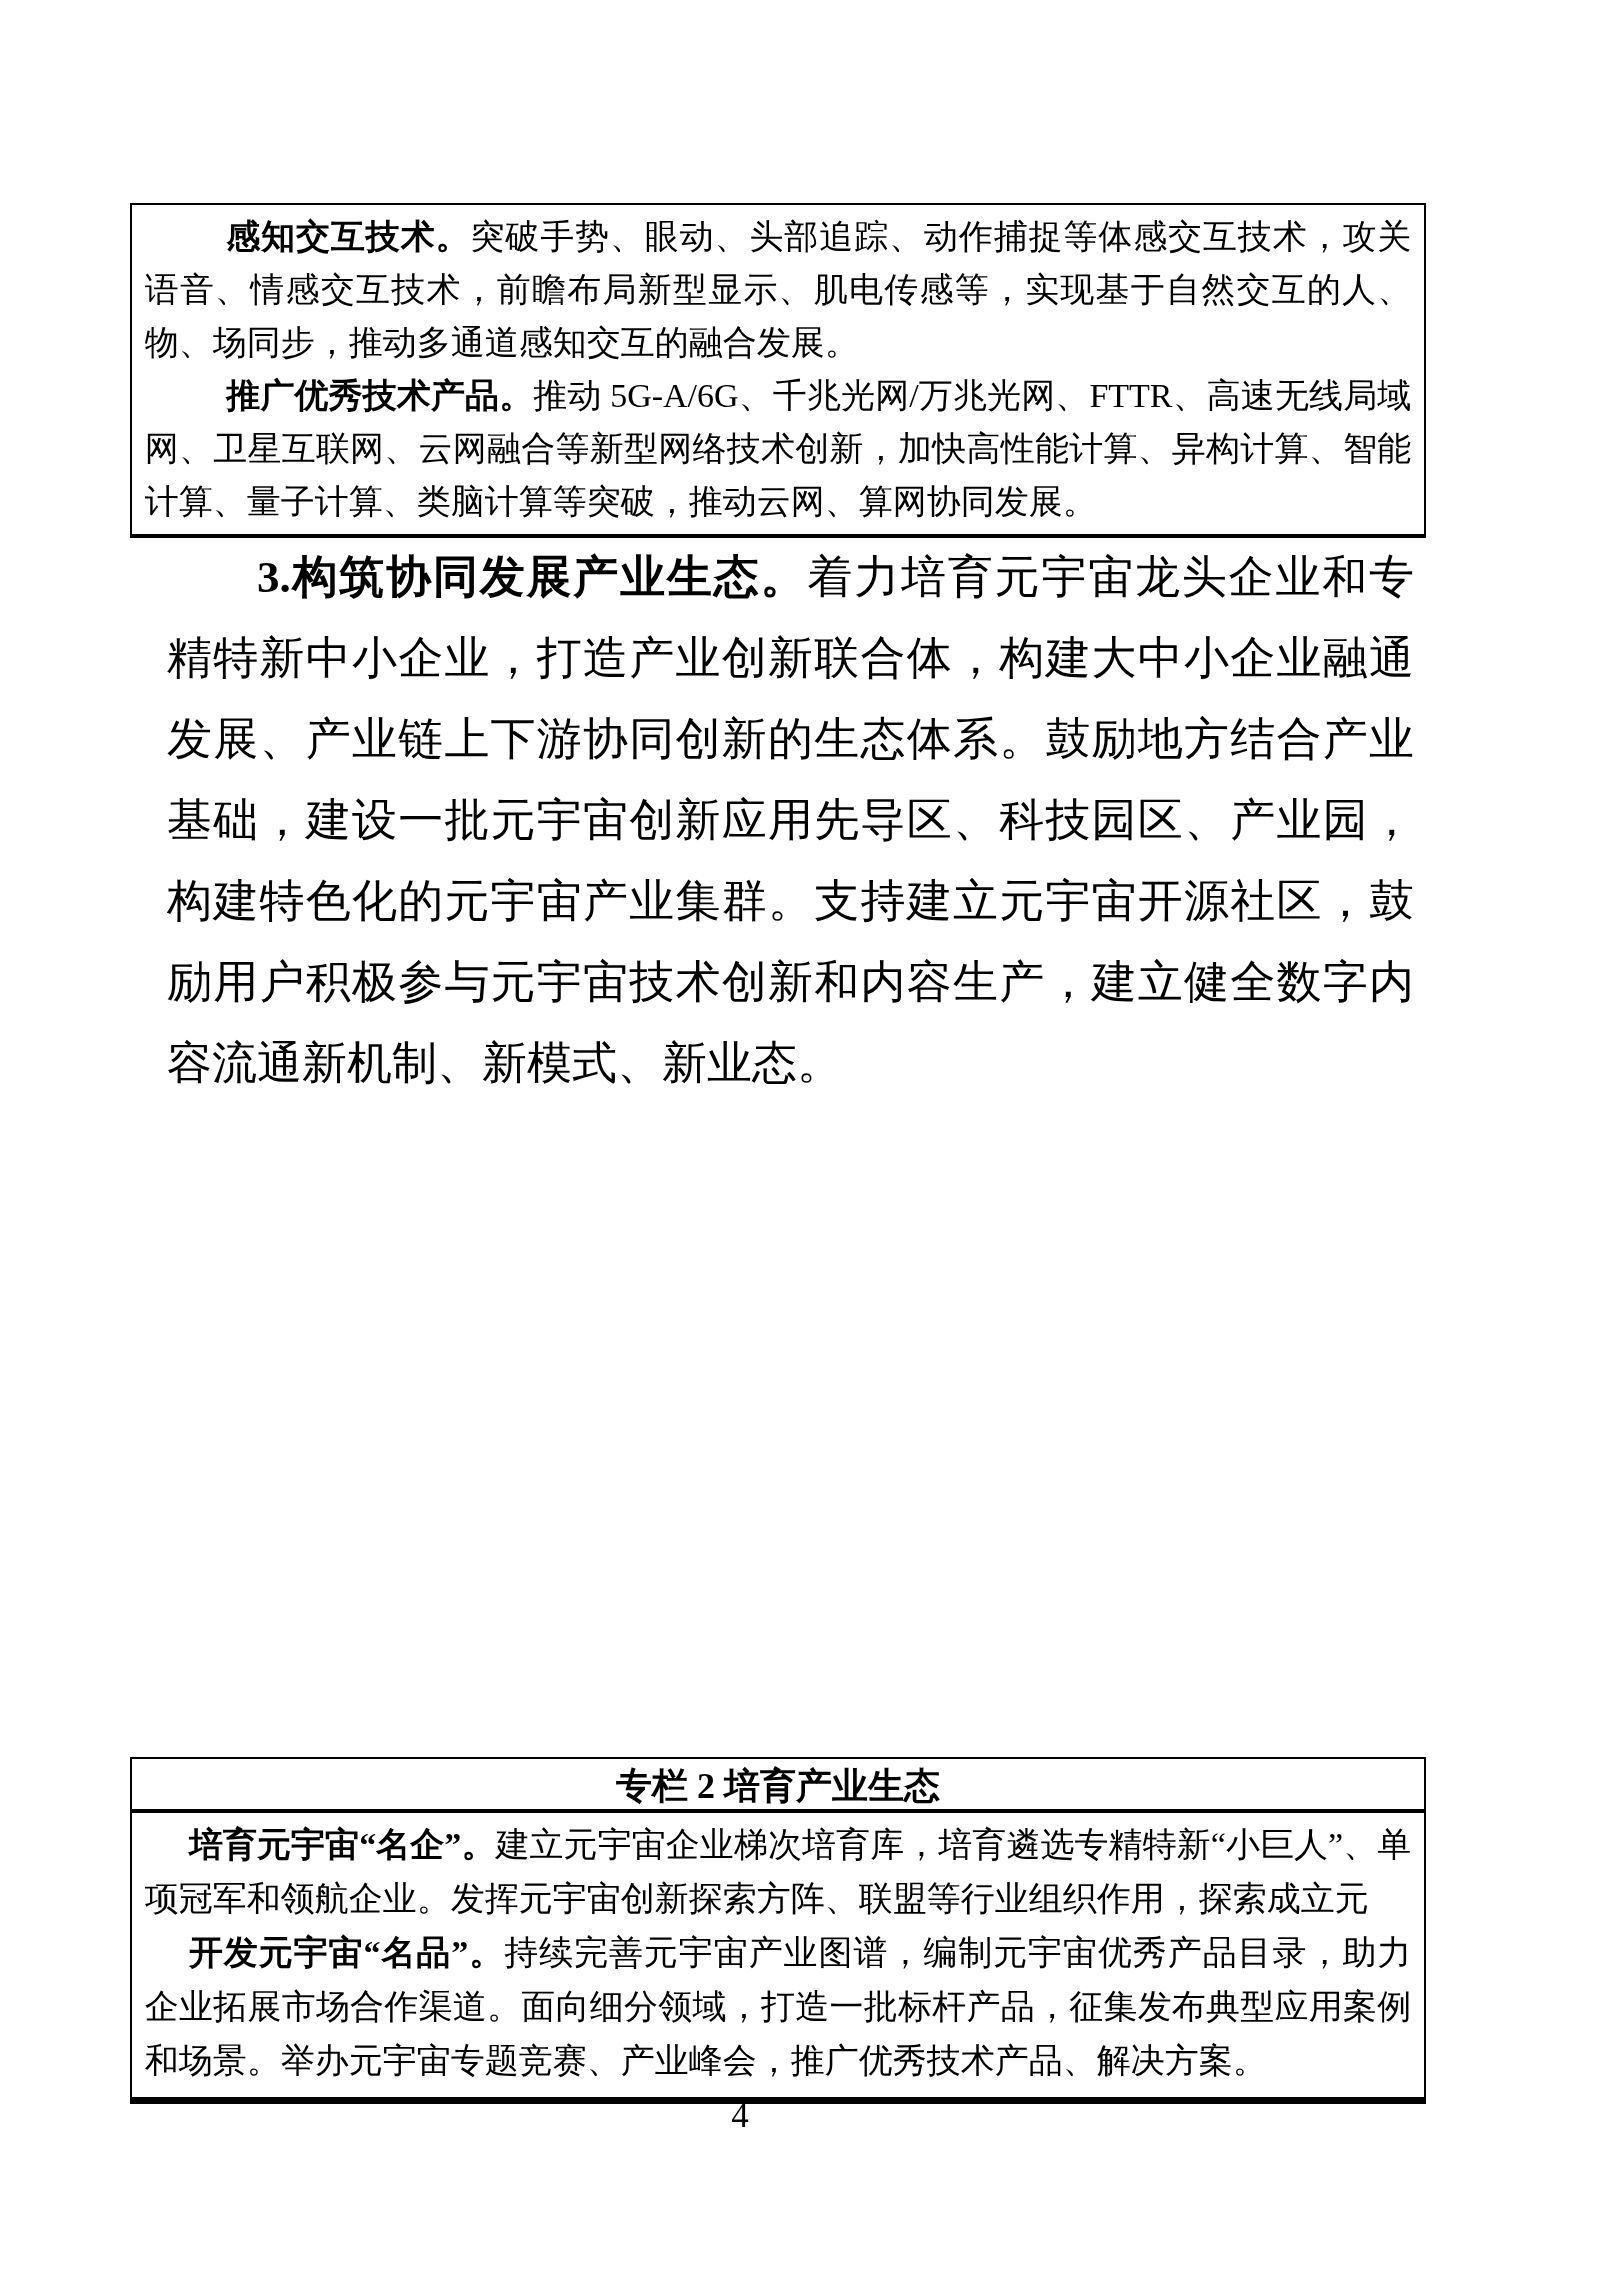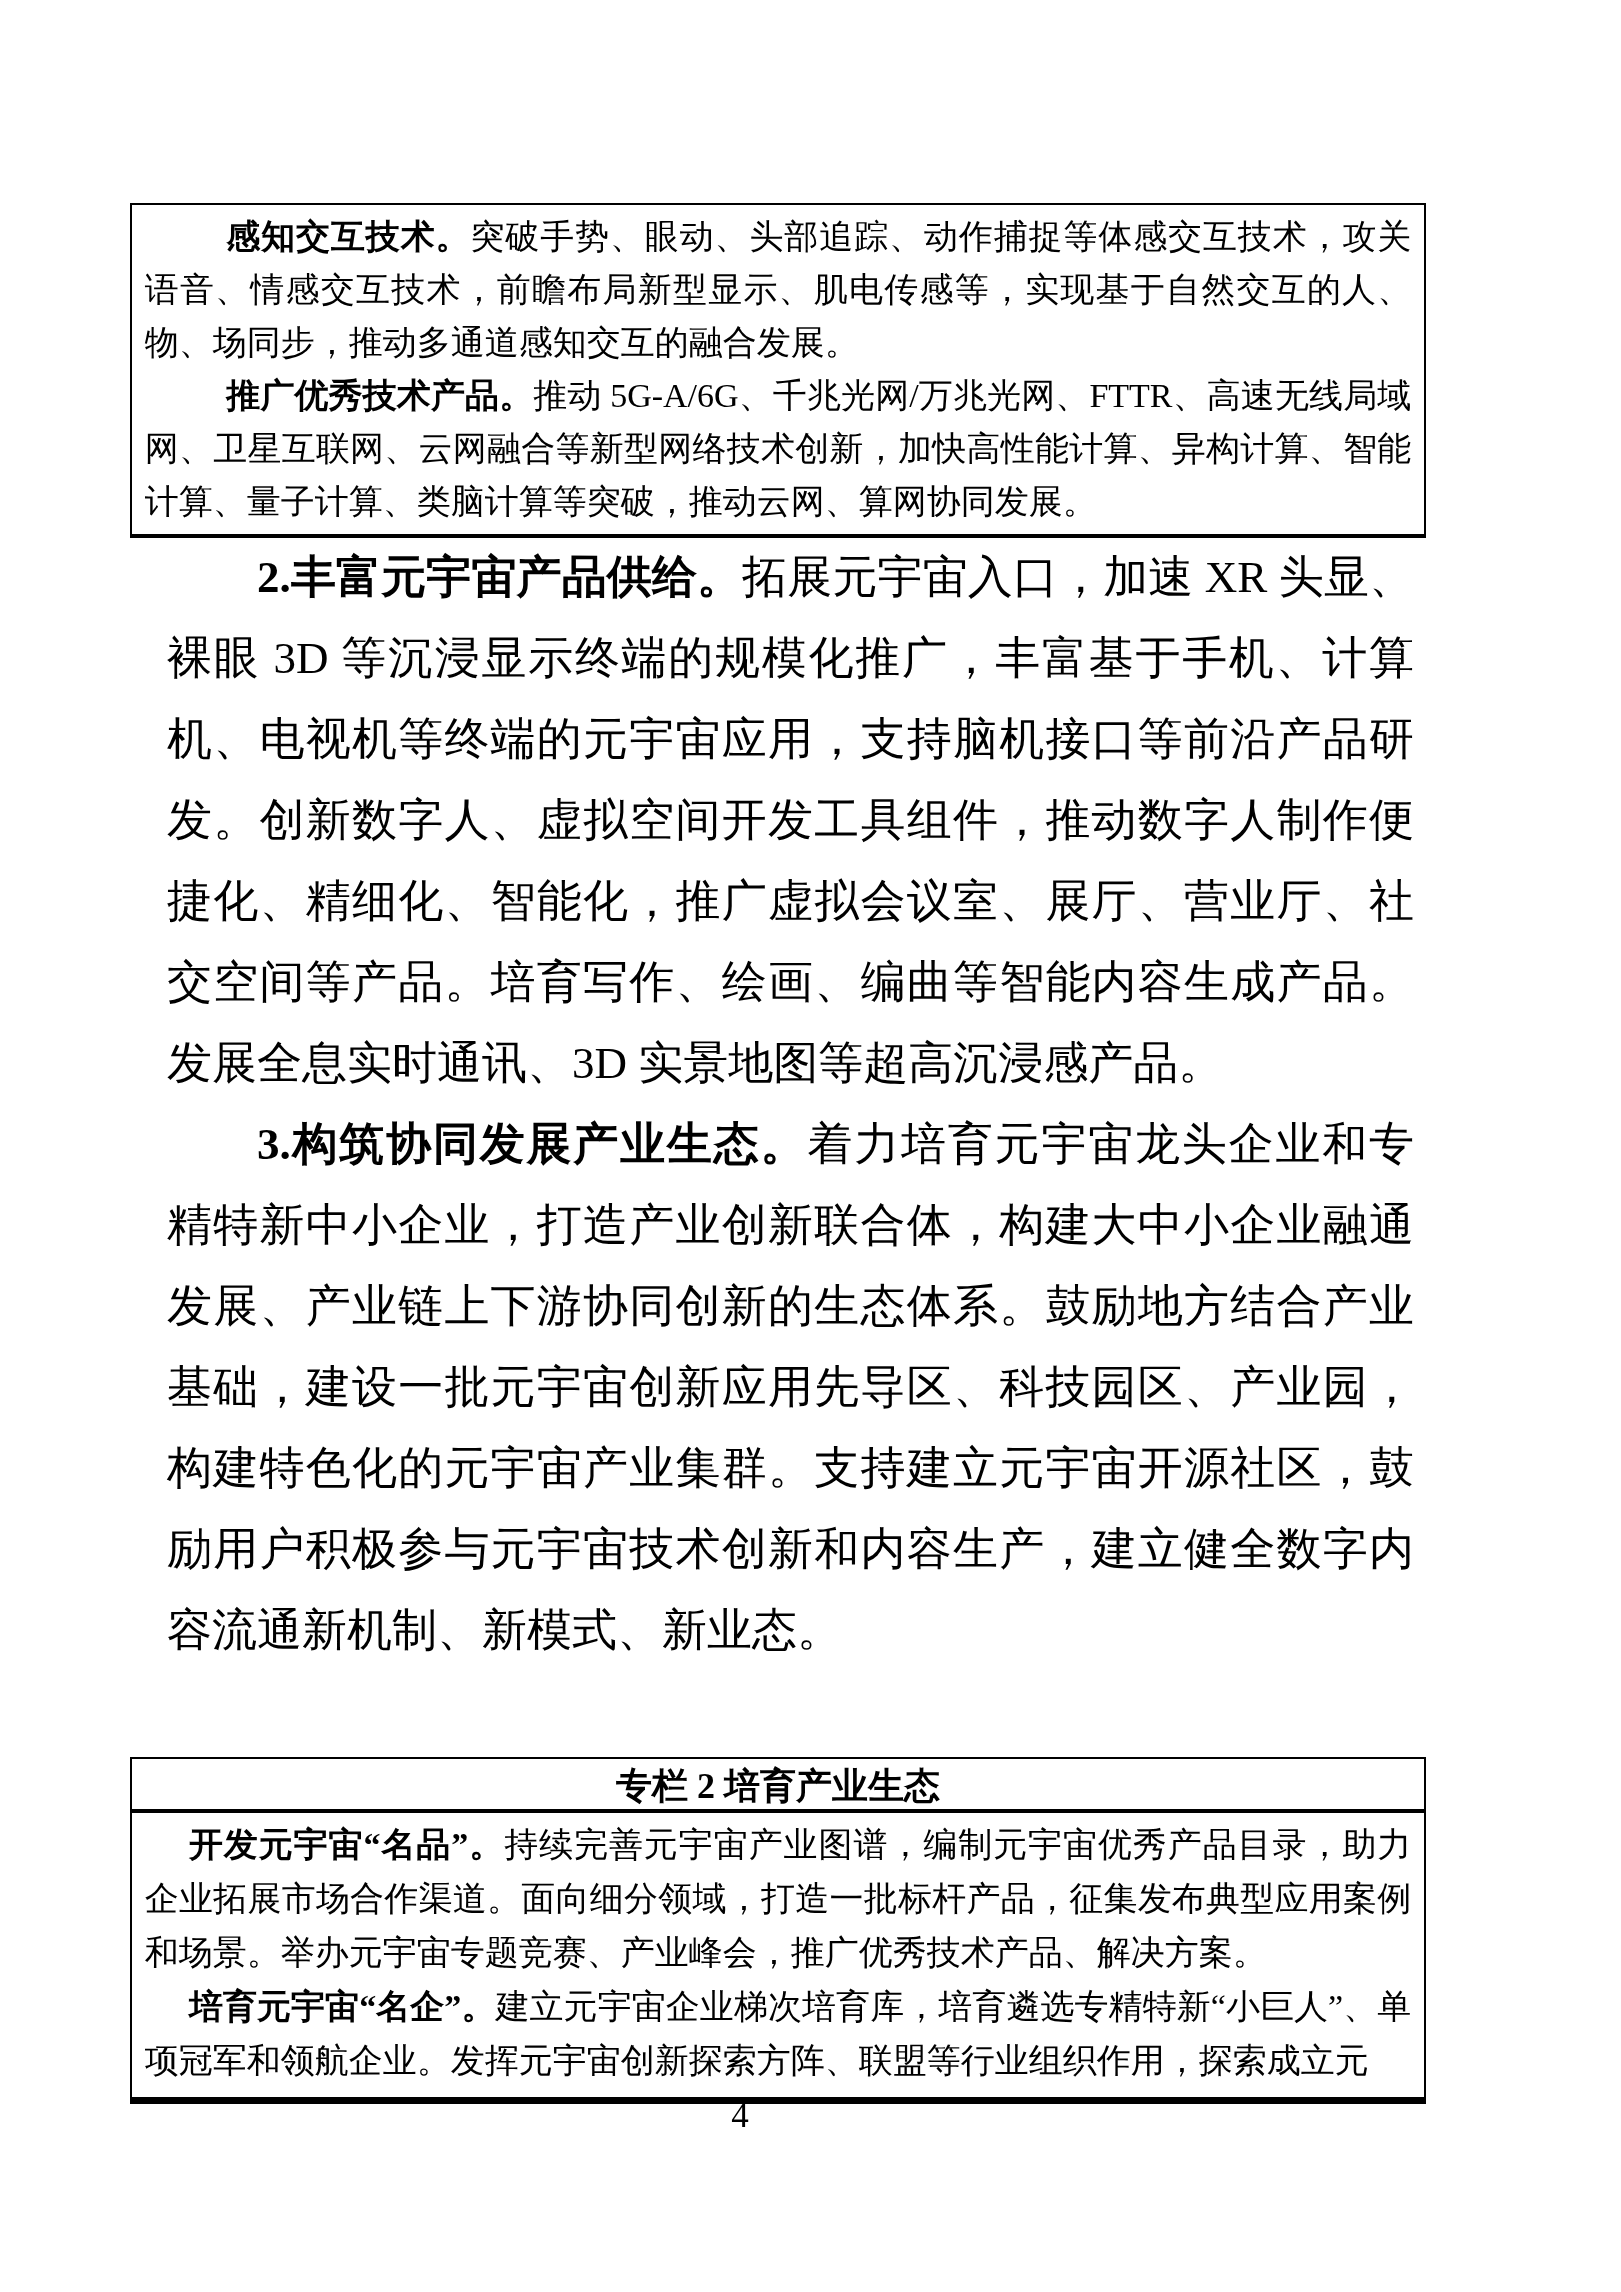--- a/index.html
+++ b/index.html
@@ -97,28 +97,27 @@
 <body>
 
 <div class="page">
 
   <div class="tech-box">
     <p><span class="lead">感知交互技术。</span><span>突破手势、眼动、头部追踪、动作捕捉等体感交互技术，攻关语音、情感交互技术，前瞻布局新型显示、肌电传感等，实现基于自然交互的人、物、场同步，推动多通道感知交互的融合发展。</span></p>
     <p><span class="lead">推广优秀技术产品。</span><span>推动 5G-A/6G、千兆光网/万兆光网、FTTR、高速无线局域网、卫星互联网、云网融合等新型网络技术创新，加快高性能计算、异构计算、智能计算、量子计算、类脑计算等突破，推动云网、算网协同发展。</span></p>
   </div>
 
   <div class="body-text">
-    <p><span class="lead">2.丰富元宇宙产品供给。</span><span>拓展元宇宙入口，加速 XR 头显、裸眼 3D 等沉浸显示终端的规模化推广，丰富基于手机、计算机、电视机等终端的元宇宙应用，支持脑机接口等前沿产品研发。创新数字人、虚拟空间开发工具组件，推动数字人制作便捷化、精细化、智能化，推广虚拟会议室、展厅、营业厅、社交空间等产品。培育写作、绘画、编曲等智能内容生成产品。发展全息实时通讯、3D 实景地图等超高沉浸感产品。</span></p>
     <p><span class="lead">3.构筑协同发展产业生态。</span><span>着力培育元宇宙龙头企业和专精特新中小企业，打造产业创新联合体，构建大中小企业融通发展、产业链上下游协同创新的生态体系。鼓励地方结合产业基础，建设一批元宇宙创新应用先导区、科技园区、产业园，构建特色化的元宇宙产业集群。支持建立元宇宙开源社区，鼓励用户积极参与元宇宙技术创新和内容生产，建立健全数字内容流通新机制、新模式、新业态。</span></p>
   </div>
 
   <div class="column-box">
     <div class="column-box-header">专栏 2 培育产业生态</div>
     <div class="column-box-body">
+      <p><span class="lead">培育元宇宙“名企”。</span><span>建立元宇宙企业梯次培育库，培育遴选专精特新“小巨人”、单项冠军和领航企业。发挥元宇宙创新探索方阵、联盟等行业组织作用，探索成立元</span></p>
       <p><span class="lead">开发元宇宙“名品”。</span><span>持续完善元宇宙产业图谱，编制元宇宙优秀产品目录，助力企业拓展市场合作渠道。面向细分领域，打造一批标杆产品，征集发布典型应用案例和场景。举办元宇宙专题竞赛、产业峰会，推广优秀技术产品、解决方案。</span></p>
-      <p><span class="lead">培育元宇宙“名企”。</span><span>建立元宇宙企业梯次培育库，培育遴选专精特新“小巨人”、单项冠军和领航企业。发挥元宇宙创新探索方阵、联盟等行业组织作用，探索成立元</span></p>
     </div>
   </div>
 
   <div class="page-number">4</div>
 
 </div>
 
 
 </body></html>

